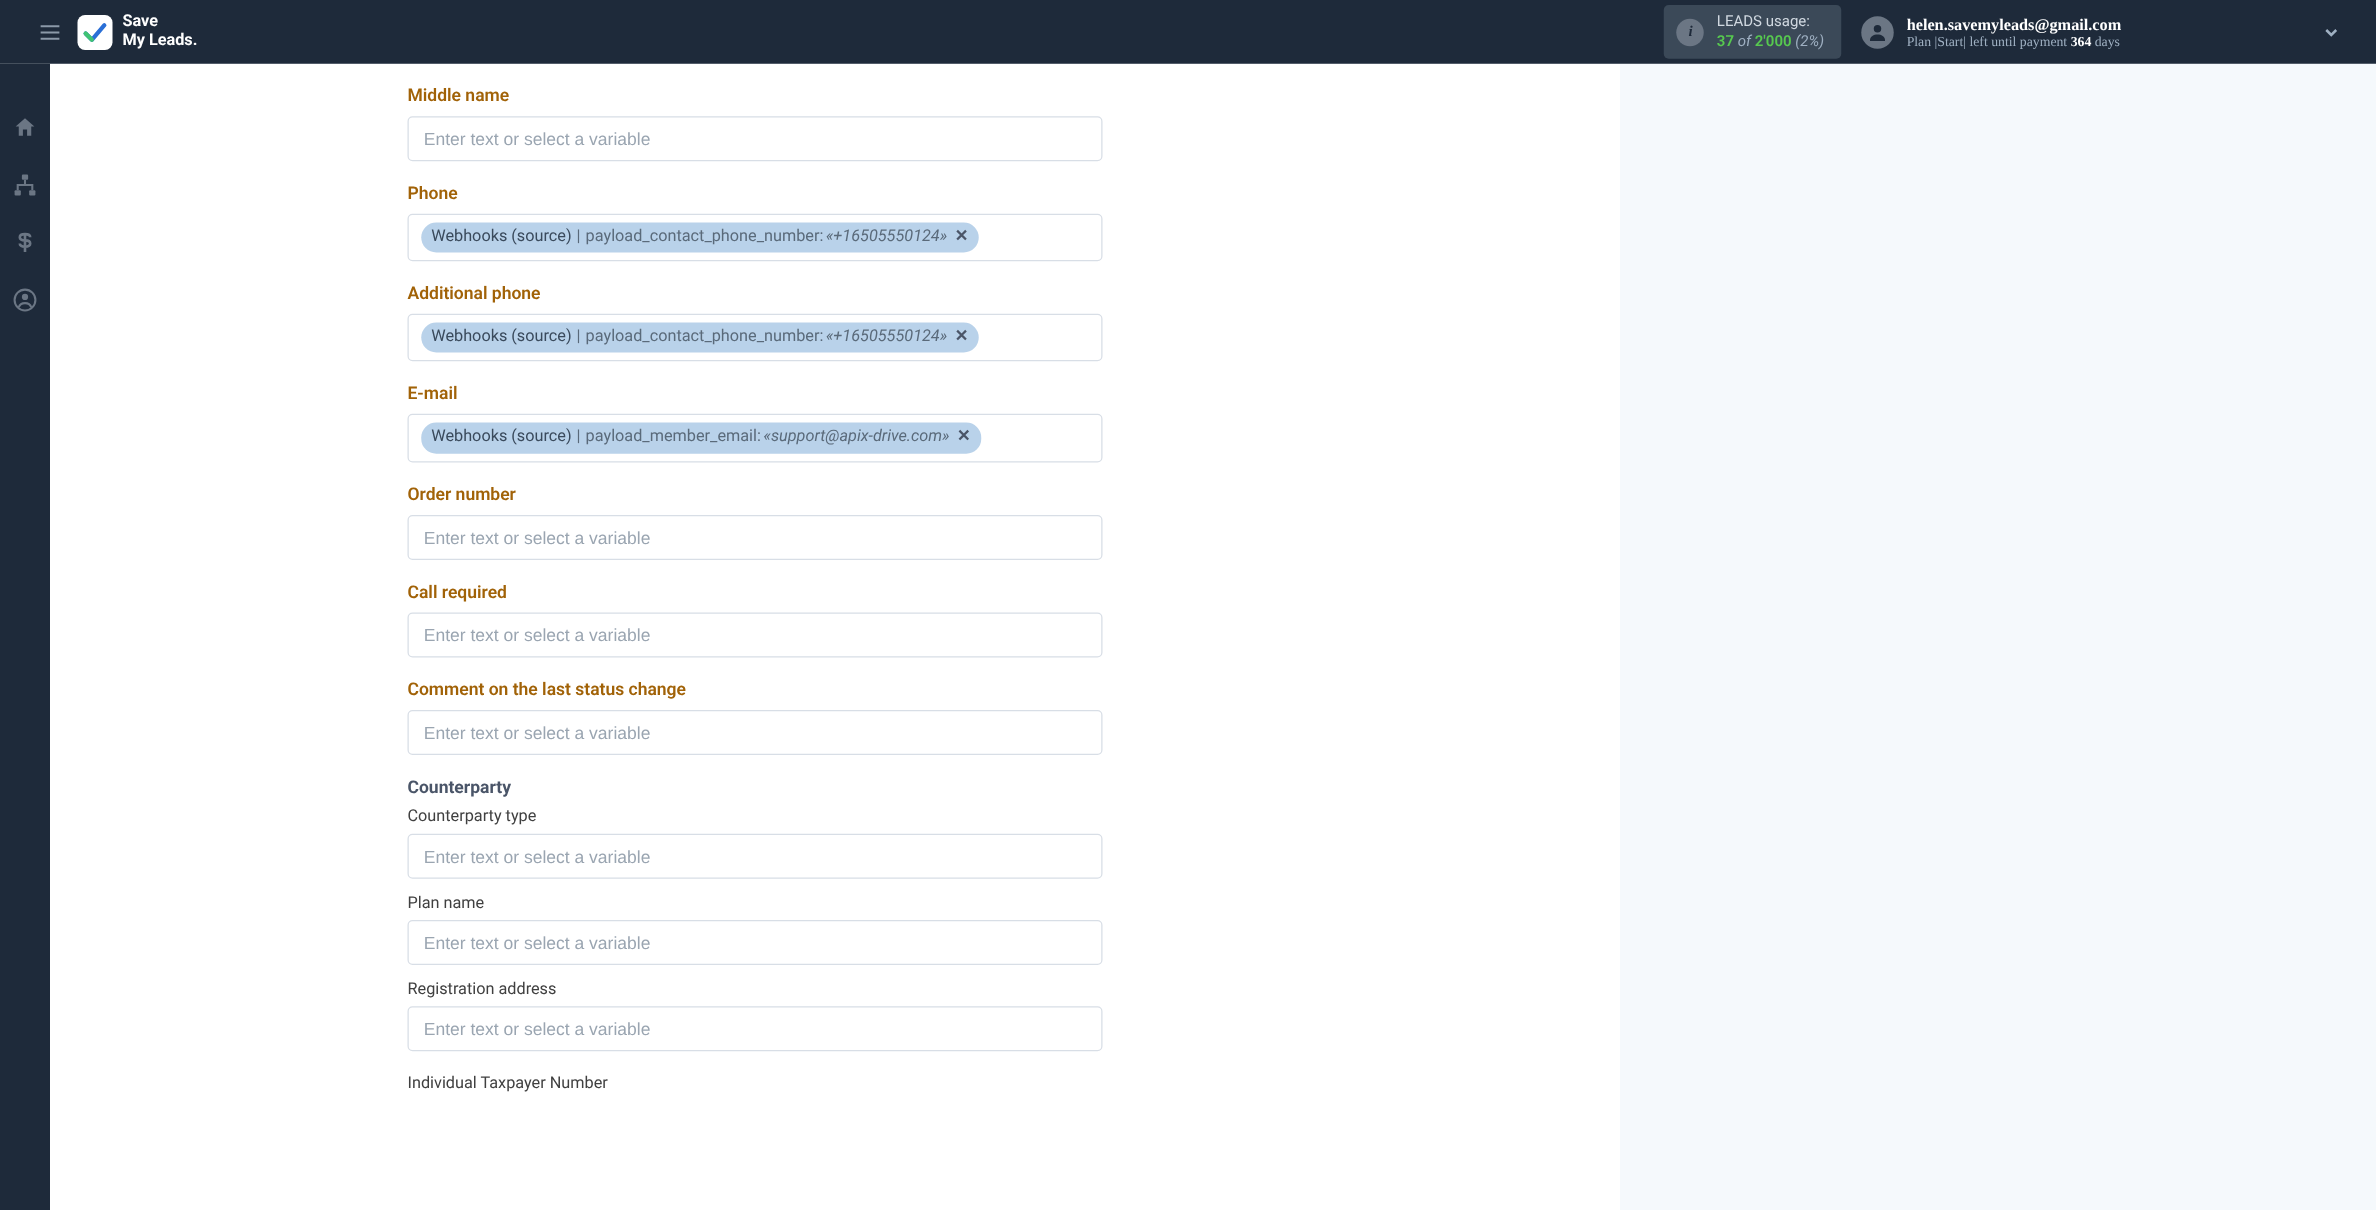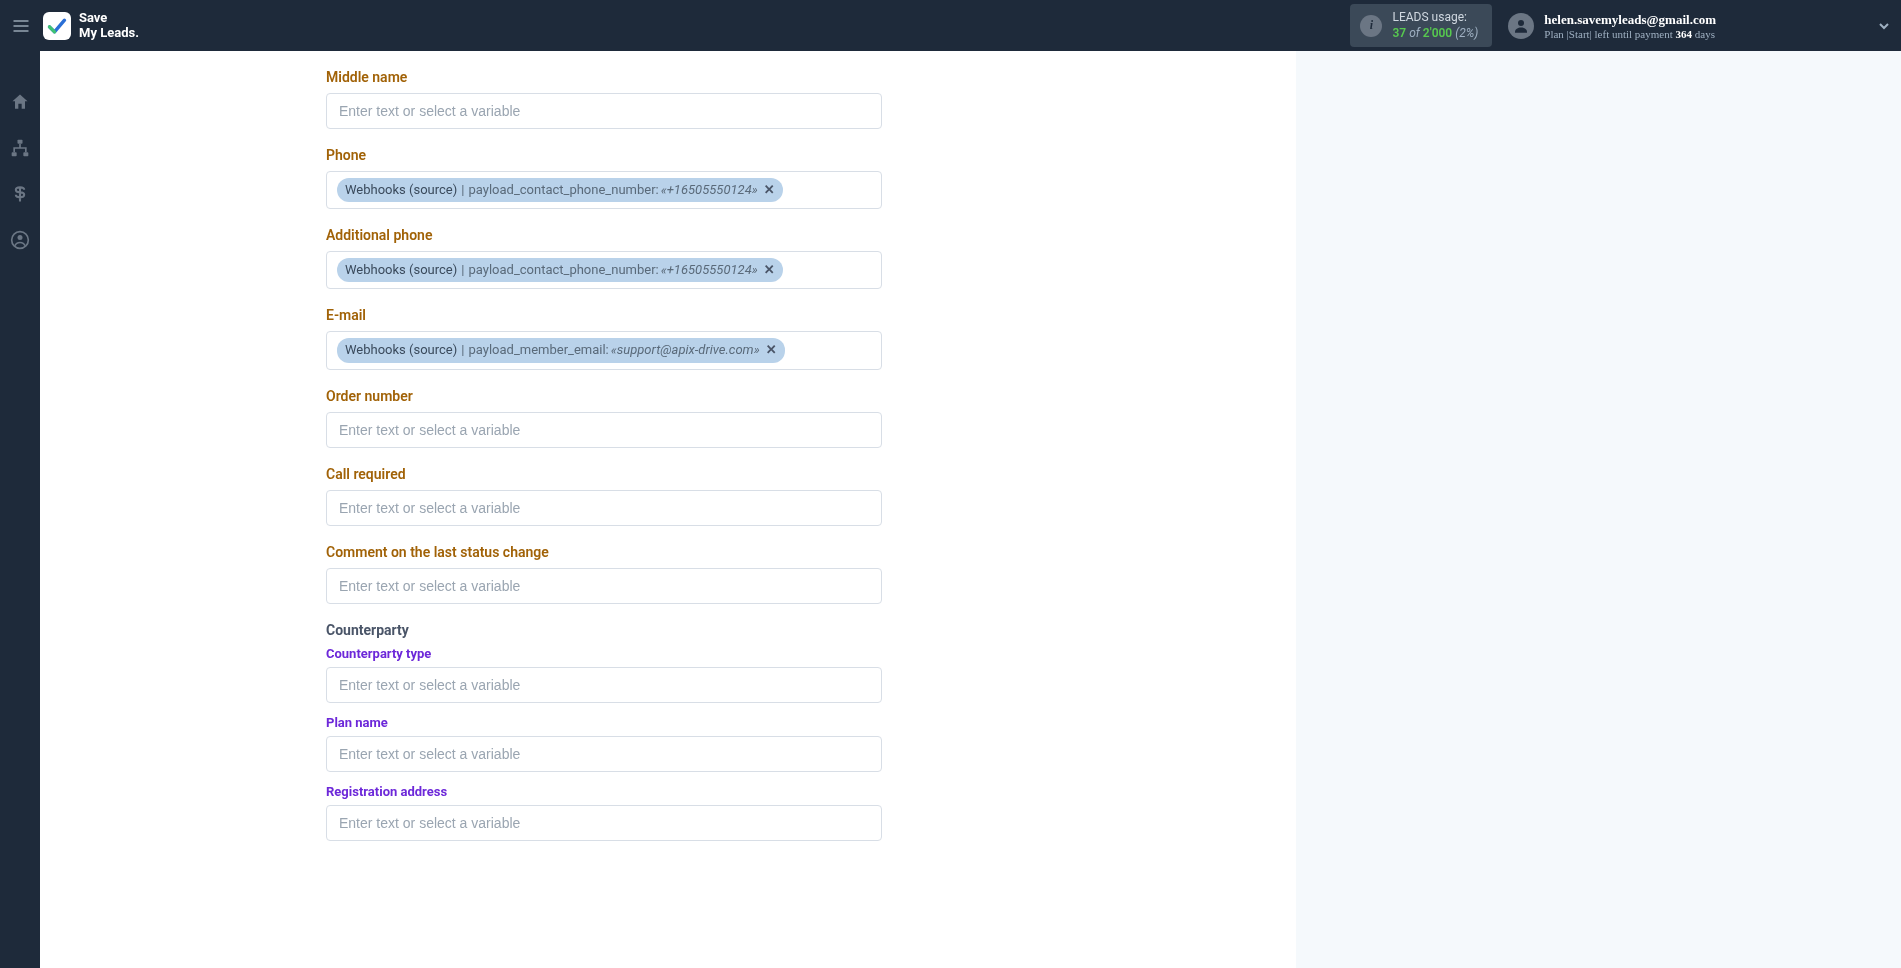--- a/index.html
+++ b/index.html
@@ -26,21 +26,21 @@
     color: var(--text-dark);
     font-size: 14px;
   }
 
   
   .header {
     height: 51px;
     background: var(--bg-dark);
     display: flex;
     align-items: center;
-    padding: 0 9px;
+    padding: 0 28px;
     color: var(--text-light);
     position: relative;
     z-index: 10;
   }
   .header .menu-btn {
     width: 24px; height: 24px;
     display: flex; align-items: center; justify-content: center;
     cursor: pointer;
     margin-right: 10px;
     color: #8b99a8;
@@ -142,22 +142,22 @@
     margin-bottom: 8px;
   }
   .section-label {
     font-weight: 700;
     color: #4a5568;
     font-size: 14px;
     margin-top: 4px;
     margin-bottom: 8px;
   }
   .sublabel {
-    font-weight: 700;
-    color: #6d28d9;
+    font-weight: 400;
+    color: #404040;
     font-size: 13px;
     margin-bottom: 6px;
   }
   .input {
     width: 100%;
     min-height: 36px;
     border: 1px solid var(--border);
     border-radius: 4px;
     background: #fff;
     padding: 6px 10px;
@@ -371,17 +371,20 @@
           </div>
         </div>
 
         <div class="field" style="">
           <div class="sublabel">Registration address</div>
           <div class="input">
             <input type="text" placeholder="Enter text or select a variable" style="">
           </div>
         </div>
 
+        <div class="field" style="margin-bottom:0">
+          <div class="sublabel">Individual Taxpayer Number</div>
+        </div>
 
       </div>
     </div>
   </div>
 </div>
 
 </body></html>

